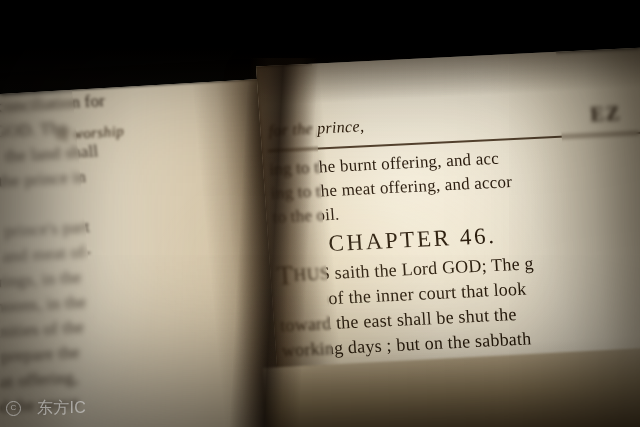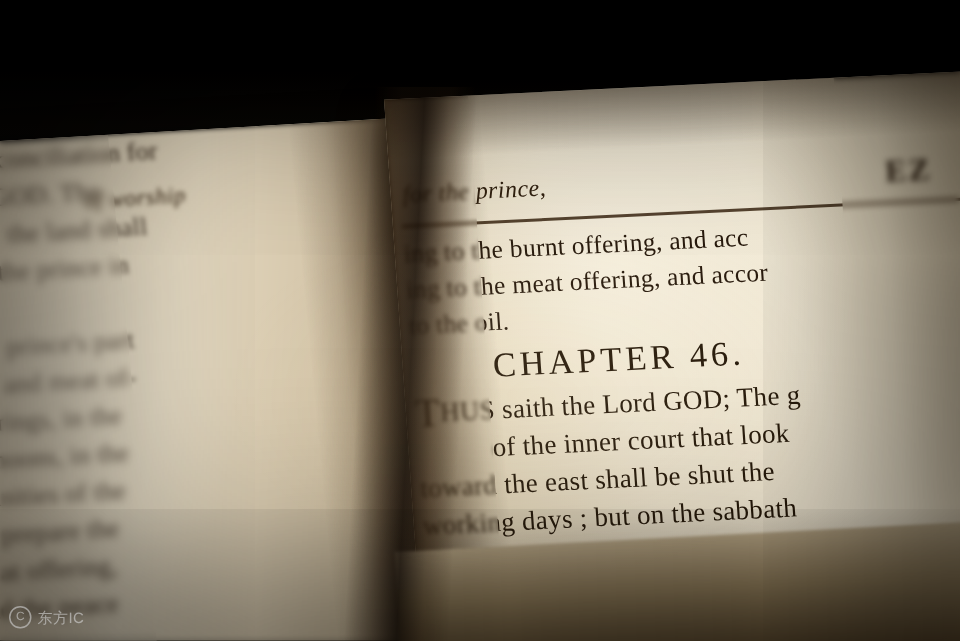--- a/index.html
+++ b/index.html
@@ -298,23 +298,24 @@
     border-radius: 50%;
     border: 1.3px solid #cfcfcf;
     color: #cfcfcf;
     font-size: 8px;
     line-height: 12px;
     text-align: center;
     font-family: "Liberation Sans", sans-serif;
   }
   .wm-text {
     color: #d2d2d2;
-    font-size: 10px;
+    font-size: 16px;
     font-family: "Liberation Sans", sans-serif;
     letter-spacing: .3px;
+    margin-left: 12px;
   }
 </style>
 </head>
 <body>
 
 <div id="scene">
 
   <div class="backdrop"></div>
   <div class="top-dark"></div>
 

